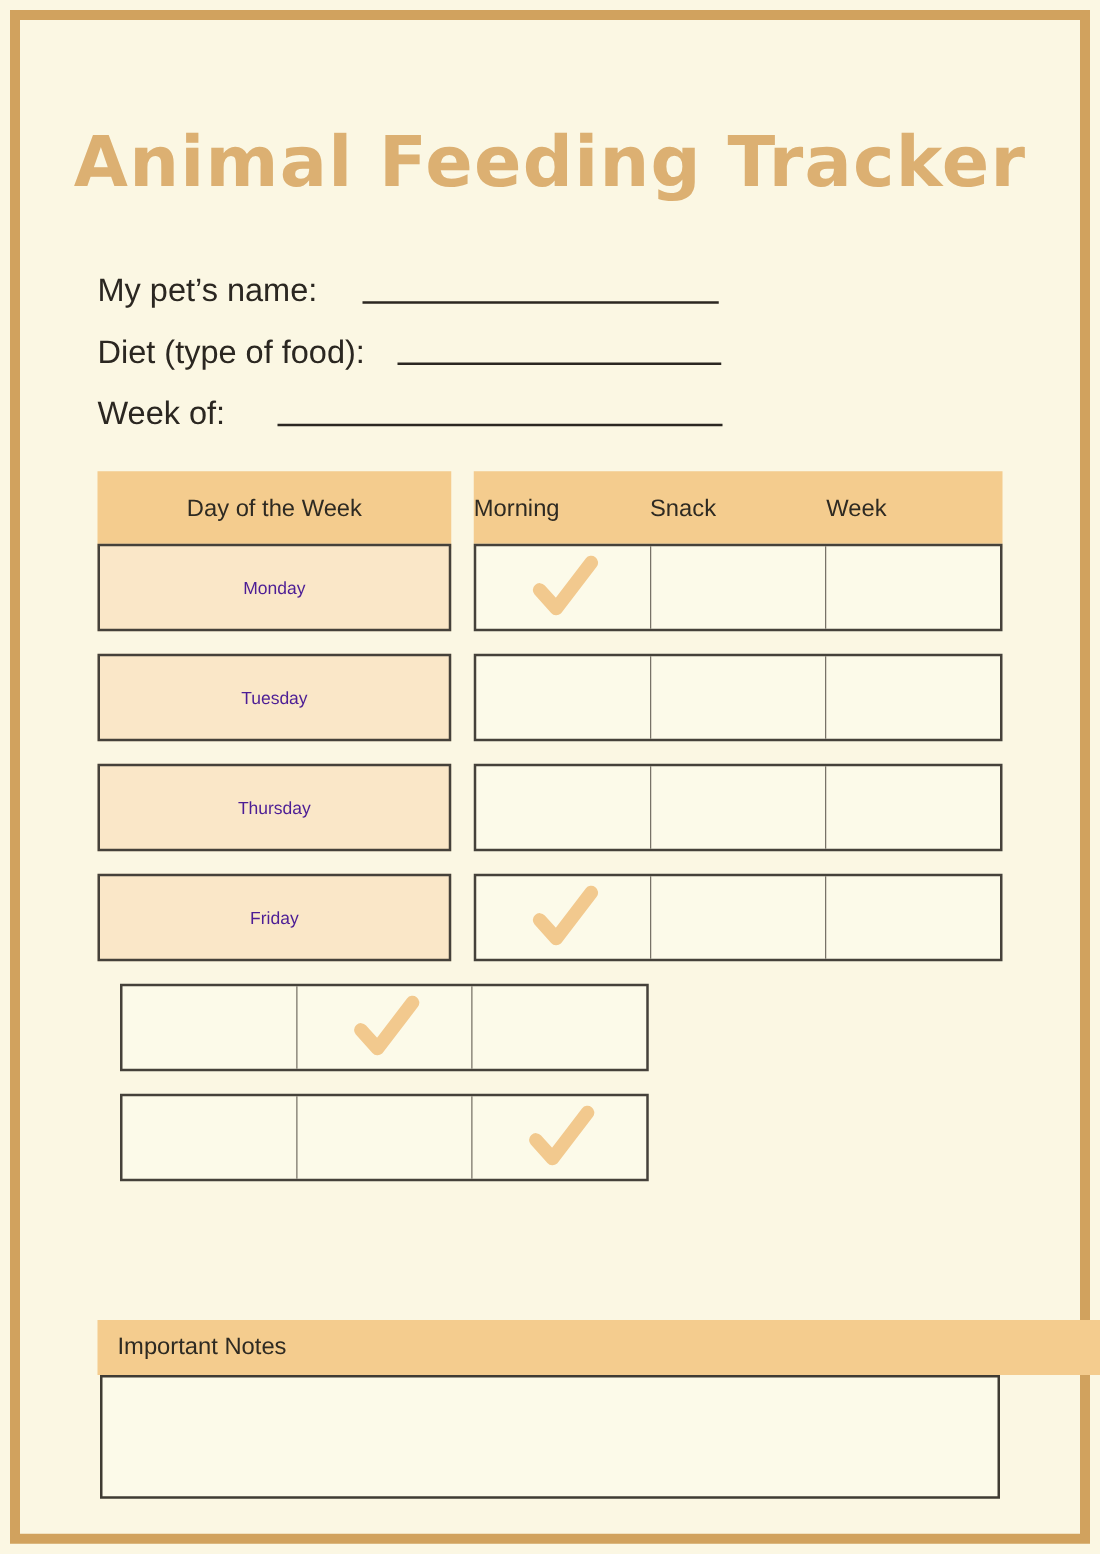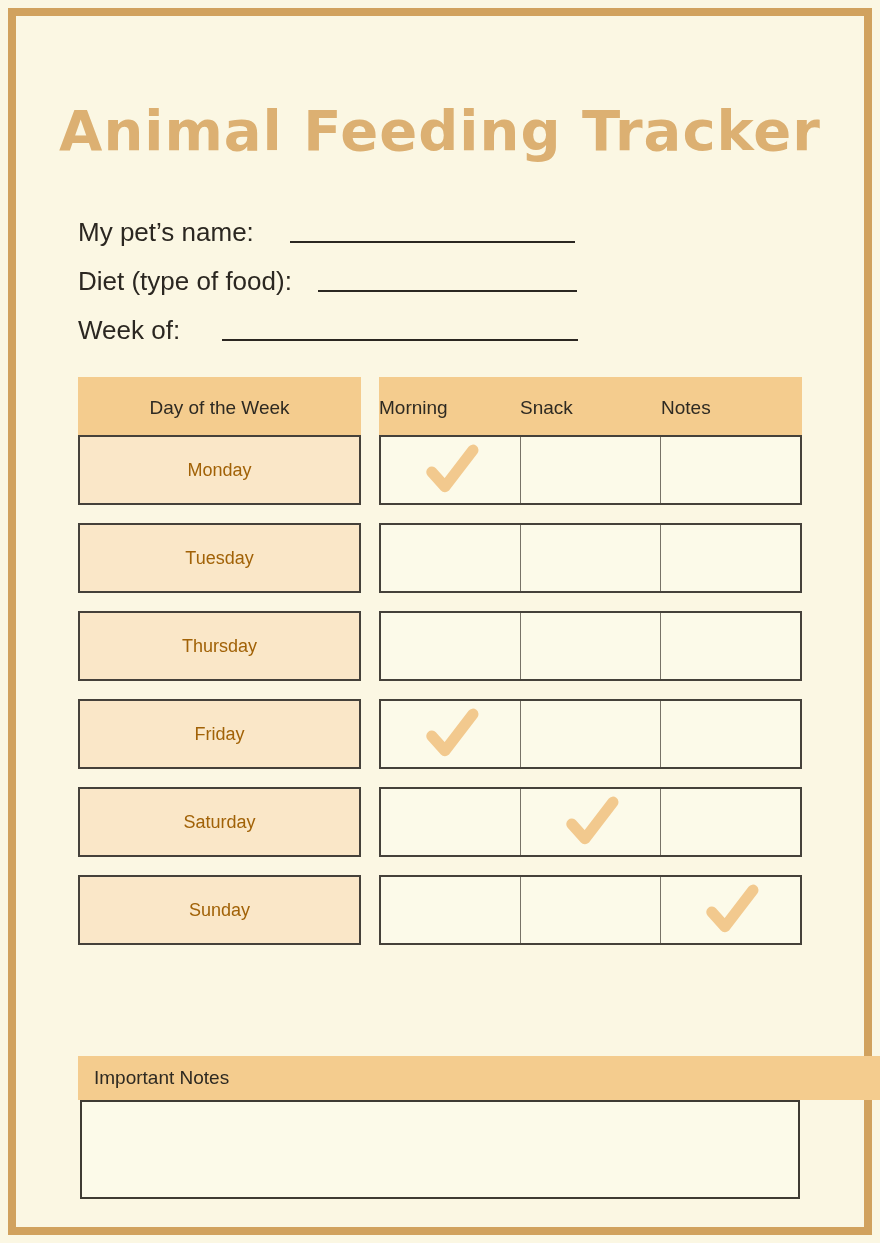--- a/index.html
+++ b/index.html
@@ -35,21 +35,21 @@
   .hdr-col { flex:1; font-size:19px; color:#2E2A22; }
   .rows {
     position:absolute; top:435px; left:78px; width:724px;
     display:flex; flex-direction:column; gap:18px;
   }
   .row { display:flex; height:70px; }
   .day-cell {
     width:283px; height:70px; background:#FAE7C8;
     border:2px solid #45413A;
     display:flex; align-items:center; justify-content:center;
-    font-size:18px; color:#a16207;
+    font-size:14px; color:#4c1d95;
   }
   .row-gap { width:18px; }
   .meal-grid {
     width:423px; height:70px; background:#FCFAE9;
     border:2px solid #45413A; display:flex;
   }
   .meal-cell {
     flex:1; display:flex; align-items:center; justify-content:center;
     position:relative;
   }
@@ -82,21 +82,21 @@
 
   <div class="form-label" style="top:315px; left:78px;">Week of:</div>
   <div class="form-line" style="top:339px; left:222px; width:356px;"></div>
 
   <div class="hdr-bar hdr-left">
     <span class="hdr-text">Day of the Week</span>
   </div>
   <div class="hdr-bar hdr-right">
     <span class="hdr-col">Morning</span>
     <span class="hdr-col">Snack</span>
-    <span class="hdr-col">Notes</span>
+    <span class="hdr-col">Week</span>
   </div>
 
   <div class="rows" id="rows-container">
       <div class="row">
         <div class="day-cell">Monday</div>
         <div class="row-gap"></div>
         <div class="meal-grid">
           <div class="meal-cell">
             <svg class="check visible" width="56" height="58" viewBox="0 0 56 58">
               <path d="M9 34 L23 48 L49 10" fill="none" stroke="#F2C98E" stroke-width="11" stroke-linecap="round" stroke-linejoin="round" transform="rotate(3 28 29)"></path>
@@ -131,34 +131,32 @@
           <div class="meal-cell">
             <svg class="check visible" width="56" height="58" viewBox="0 0 56 58">
               <path d="M9 34 L23 48 L49 10" fill="none" stroke="#F2C98E" stroke-width="11" stroke-linecap="round" stroke-linejoin="round" transform="rotate(3 28 29)"></path>
             </svg>
           </div>
           <div class="meal-cell"></div>
           <div class="meal-cell"></div>
         </div>
       </div>
       <div class="row">
-        <div class="day-cell">Saturday</div>
         <div class="row-gap"></div>
         <div class="meal-grid">
           <div class="meal-cell"></div>
           <div class="meal-cell">
             <svg class="check visible" width="56" height="58" viewBox="0 0 56 58">
               <path d="M9 34 L23 48 L49 10" fill="none" stroke="#F2C98E" stroke-width="11" stroke-linecap="round" stroke-linejoin="round" transform="rotate(3 28 29)"></path>
             </svg>
           </div>
           <div class="meal-cell"></div>
         </div>
       </div>
       <div class="row">
-        <div class="day-cell">Sunday</div>
         <div class="row-gap"></div>
         <div class="meal-grid">
           <div class="meal-cell"></div>
           <div class="meal-cell"></div>
           <div class="meal-cell">
             <svg class="check visible" width="56" height="58" viewBox="0 0 56 58">
               <path d="M9 34 L23 48 L49 10" fill="none" stroke="#F2C98E" stroke-width="11" stroke-linecap="round" stroke-linejoin="round" transform="rotate(3 28 29)"></path>
             </svg>
           </div>
         </div>

